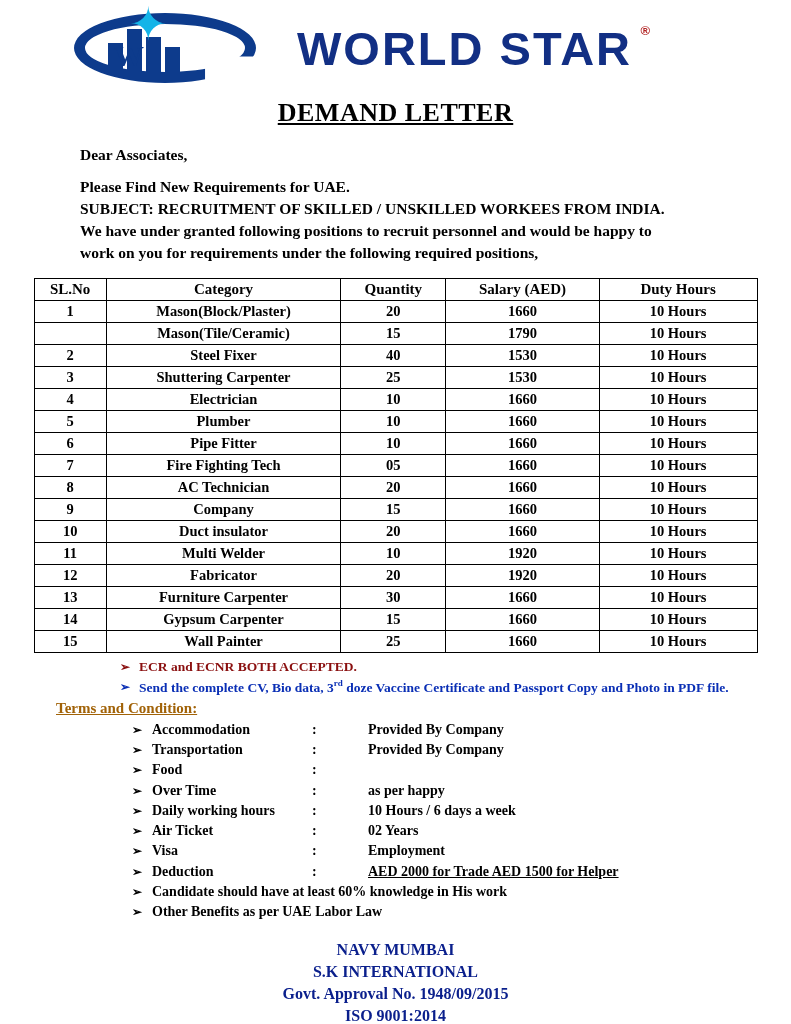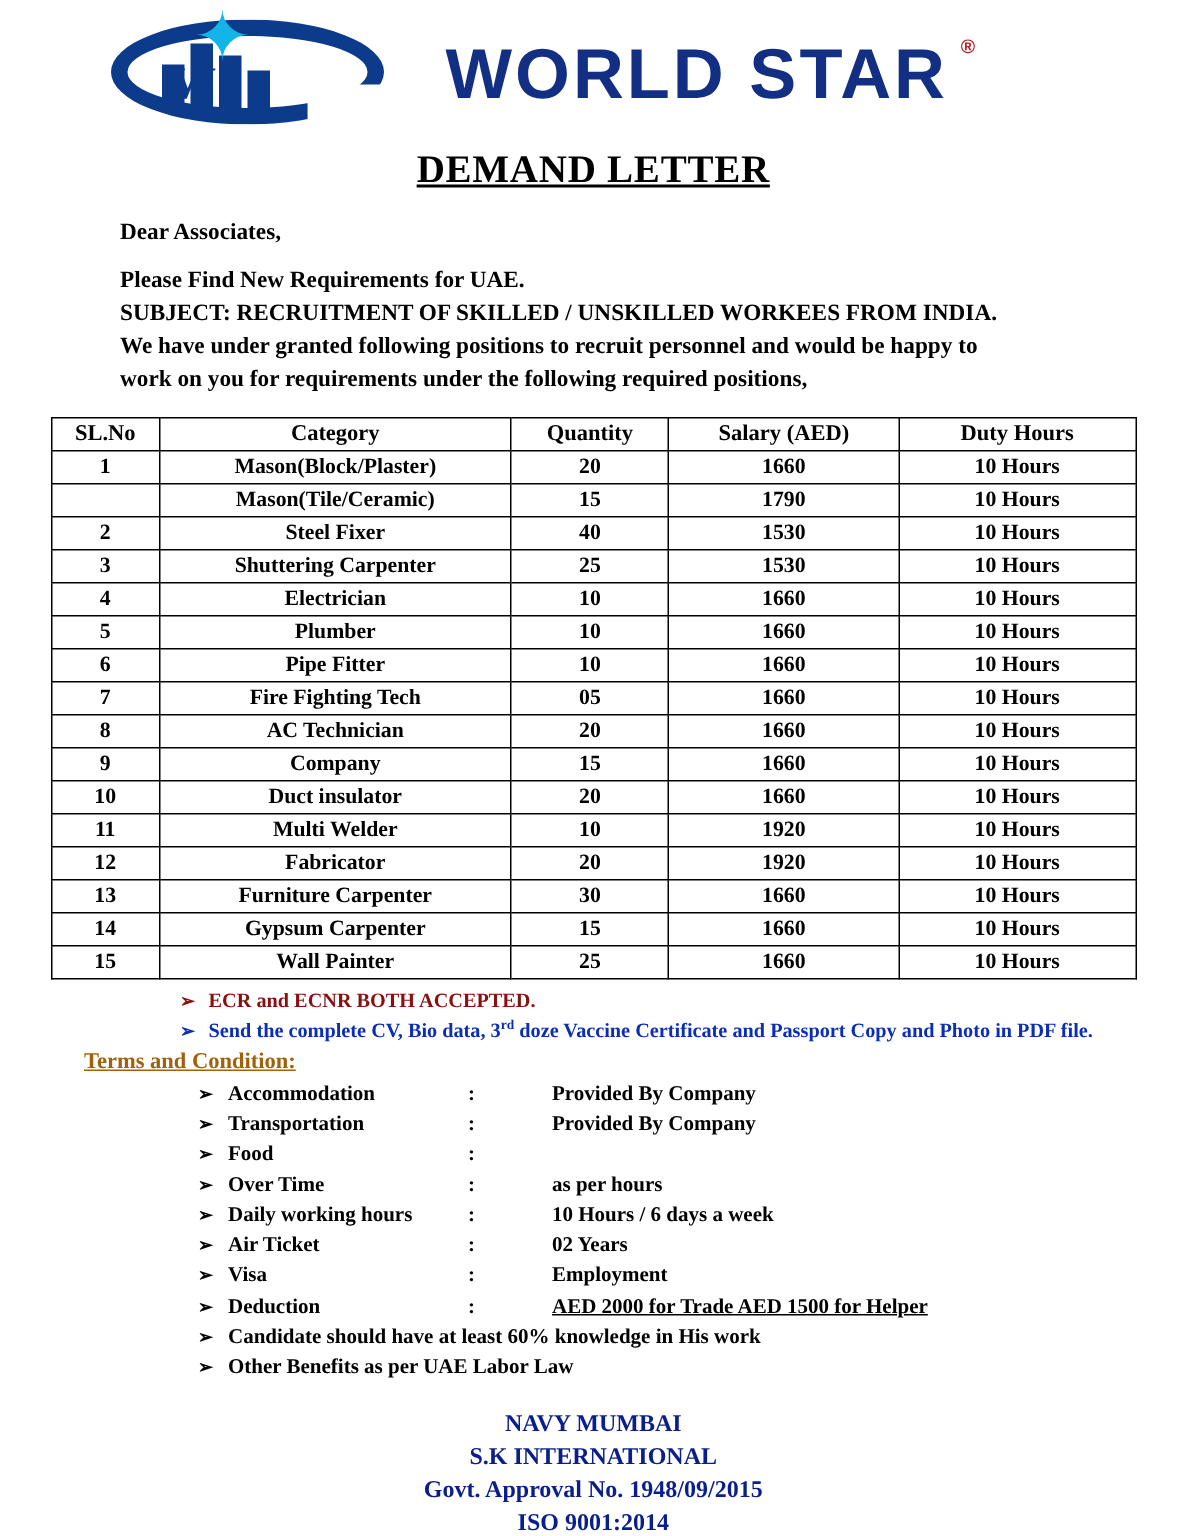--- a/index.html
+++ b/index.html
@@ -410,21 +410,21 @@
     </div>
     <div class="term-row">
       <span class="bullet">➢</span>
       <span class="label">Food</span>
       <span class="colon">:</span>
     </div>
     <div class="term-row">
       <span class="bullet">➢</span>
       <span class="label">Over Time</span>
       <span class="colon">:</span>
-      <span class="value">as per hours</span>
+      <span class="value">as per happy</span>
     </div>
     <div class="term-row">
       <span class="bullet">➢</span>
       <span class="label">Daily working hours</span>
       <span class="colon">:</span>
       <span class="value">10 Hours / 6 days a week</span>
     </div>
     <div class="term-row">
       <span class="bullet">➢</span>
       <span class="label">Air Ticket</span>

